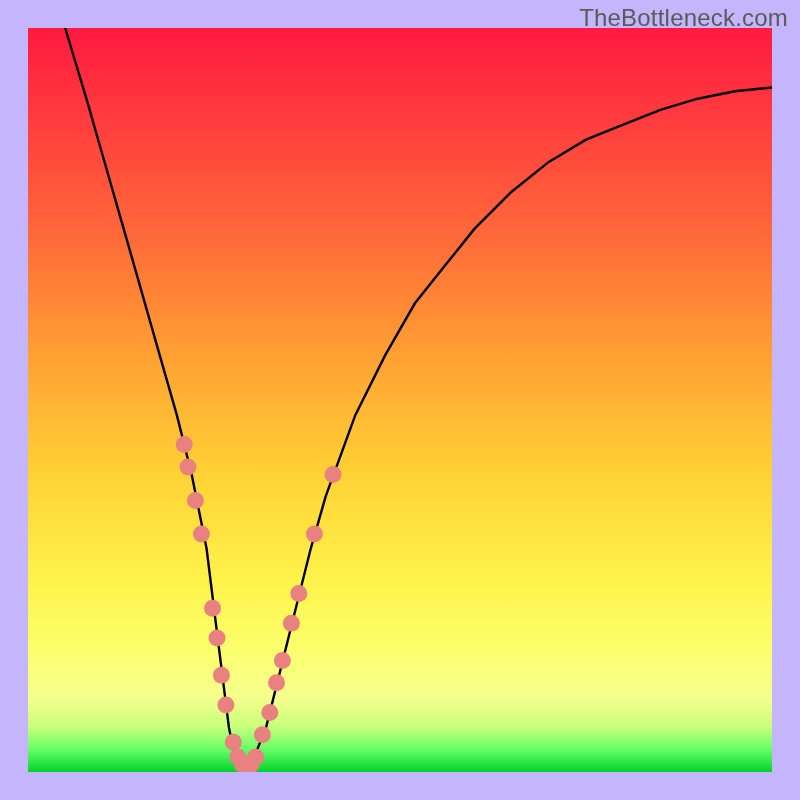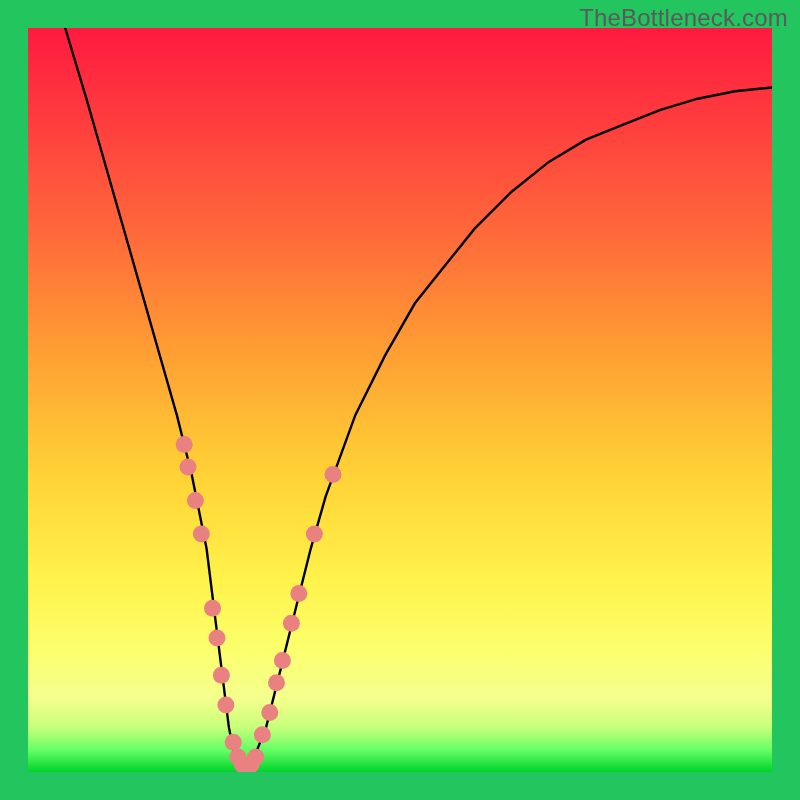--- a/index.html
+++ b/index.html
@@ -8,21 +8,21 @@
     width: 800px;
     height: 800px;
     overflow: hidden;
     background: #000;
     font-family: Arial, Helvetica, sans-serif;
   }
   .frame {
     position: relative;
     width: 800px;
     height: 800px;
-    background: #22c55e;
+    background: #c4b5fd;
   }
   .plot-area {
     position: absolute;
     left: 28px;
     top: 28px;
     width: 744px;
     height: 744px;
     
     background: linear-gradient(to bottom,
       #ff1a3f 0%,

